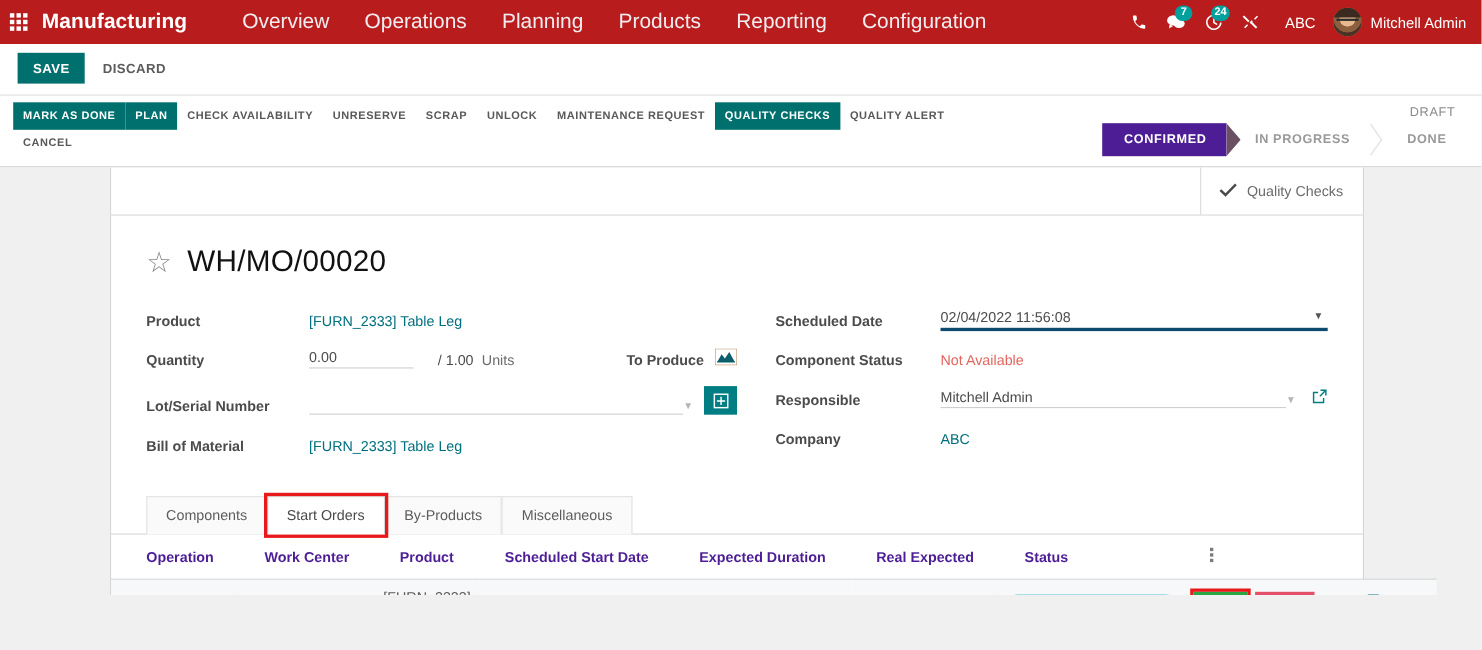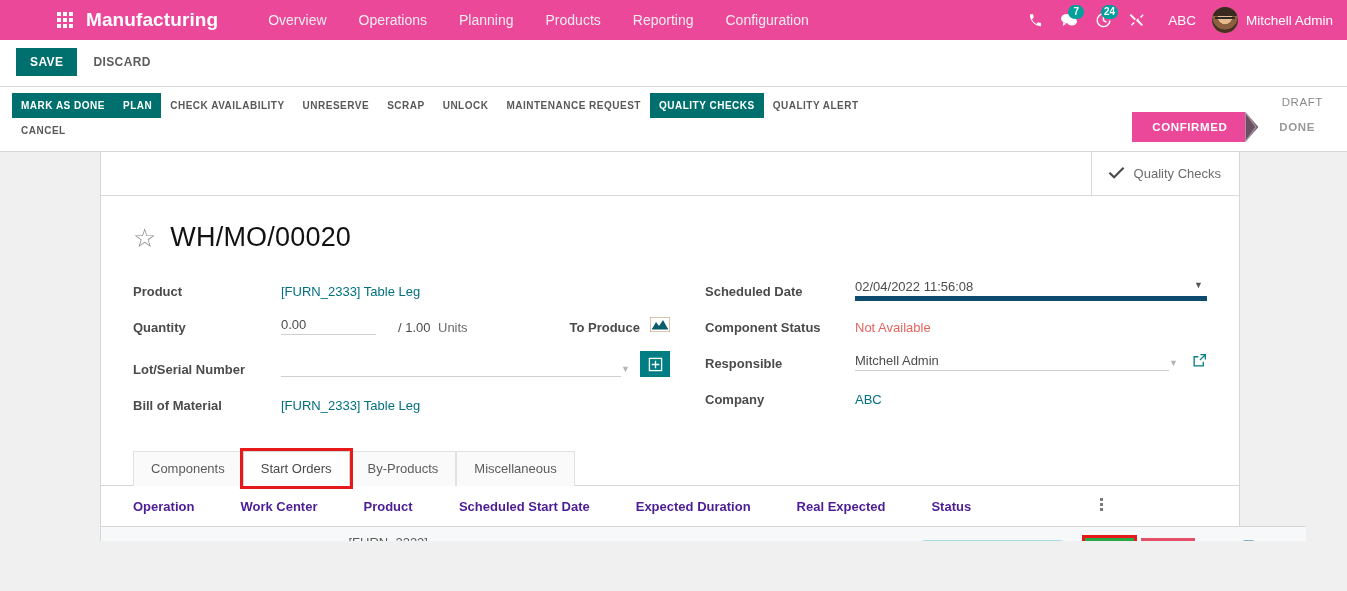--- a/index.html
+++ b/index.html
@@ -8,39 +8,39 @@
     width:1347px; height:591px;
     font-family:"Liberation Sans", sans-serif;
     font-size:13px;
     color:#4c4c4c;
     background:#f0f0f0;
     overflow:hidden;
   }
 
   
   .navbar {
-    height:40px; background:#ec4899; display:flex; align-items:center;
-    color:#fff; position:relative;padding-left:48px;
+    height:40px; background:#b91c1c; display:flex; align-items:center;
+    color:#fff; position:relative;
   }
   .apps-grid {
     width:34px; display:flex; align-items:center; justify-content:center;
     cursor:pointer;
   }
   .apps-grid .g {
     display:grid; grid-template-columns:repeat(3,4px); grid-template-rows:repeat(3,4px);
     gap:2px;
   }
   .apps-grid .g i { display:block; width:4px; height:4px; background:#fff; }
   .brand {
     font-size:19px; font-weight:bold; color:#fff; padding:0 6px 0 4px;
     letter-spacing:.1px;
   }
   .menu { display:flex; align-items:center; margin-left:28px; }
   .menu .mi {
-    color:#f1ecef; font-size:14px; padding:0 16px; line-height:40px;
+    color:#f1ecef; font-size:19px; padding:0 16px; line-height:40px;
     cursor:pointer; white-space:nowrap;text-align:center;
   }
   .nav-right {
     position:absolute; right:0; top:0; height:40px;
     display:flex; align-items:center; padding-right:4px;
   }
   .nav-ico {
     position:relative; width:34px; height:40px; display:flex;
     align-items:center; justify-content:center; cursor:pointer; color:#fff;
   }
@@ -98,21 +98,21 @@
   }
   .sbtn.active { background:#00706e; color:#fff; }
   .stat-arrows { position:absolute; right:14px; top:6px; text-align:right; }
   .draft-lbl { font-size:11.5px; color:#8a8a8a; letter-spacing:.6px; padding:3px 10px 4px 0; display:block; }
   .arrow-row { display:flex; align-items:stretch; }
   .arr {
     position:relative; font-size:11.5px; font-weight:bold; letter-spacing:.6px;
     color:#999; padding:6px 18px 6px 20px; display:flex; align-items:center;
     cursor:pointer; background:transparent;
   }
-  .arr.current { background:#ec4899; color:#fff; }
+  .arr.current { background:#4c1d95; color:#fff; }
   .arr.current:after {
     content:""; position:absolute; right:-13px; top:0; bottom:0; width:13px;
     background:#6b5064;
     clip-path:polygon(0 0, 100% 50%, 0 100%);
   }
   .arr-chev { position:relative; width:14px; display:flex; align-items:center; }
   .arr-chev svg { opacity:.5; }
 
   
   .page { background:#f0f0f0; padding:0; height:calc(591px - 40px - 96px - 66px); overflow:hidden; }
@@ -286,20 +286,23 @@
     <button class="sbtn">QUALITY ALERT</button>
     <button class="sbtn" style="flex-basis:100%;text-align:left;padding-left:9px;">CANCEL</button>
   </div>
 
   <div class="stat-arrows">
     <span class="draft-lbl">DRAFT</span>
     <div class="arrow-row">
       <div class="arr current">
         <span>CONFIRMED</span>
       </div>
+      <div class="arr" style="padding-left:26px;">
+        <span>IN PROGRESS</span>
+      </div>
       <div class="arr-chev">
         <svg width="13" height="30" viewBox="0 0 13 30">
             <path d="M1 1 L11 15 L1 29" fill="none" stroke="#cccccc" stroke-width="1.4"></path>
           </svg>
       </div>
       <div class="arr">
         <span>DONE</span>
       </div>
     </div>
   </div>
@@ -366,21 +369,21 @@
 
           <div class="frow">
             <div class="flabel">Bill of Material</div>
             <div class="fval link-val">[FURN_2333] Table Leg</div>
           </div>
         </div>
 
         <div class="fcol right">
           <div class="frow">
             <div class="flabel">Scheduled Date</div>
-            <div class="fval" style="display:flex;align-items:center;border-bottom:5px solid #0c4a6e;">
+            <div class="fval" style="display:flex;align-items:center;border-bottom:3px solid #0c4a6e;">
               <span style="flex:1">02/04/2022 11:56:08</span>
               <span class="sel-caret" style="color:#555;">▼</span>
             </div>
           </div>
 
           <div class="frow">
             <div class="flabel">Component Status</div>
             <div class="fval red-val">Not Available</div>
           </div>
 

